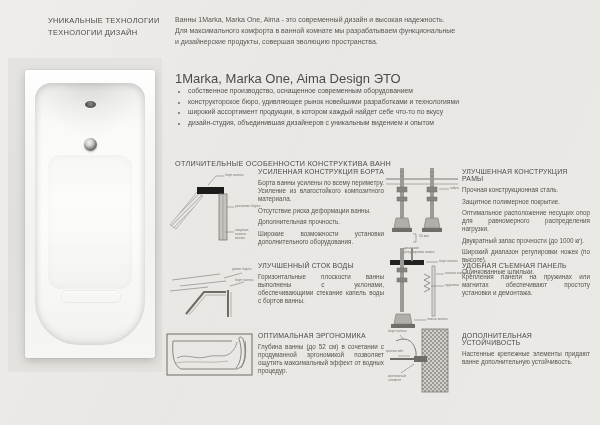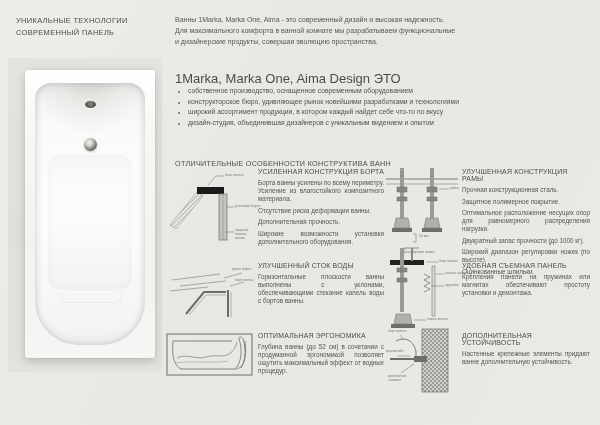--- a/index.html
+++ b/index.html
@@ -2,21 +2,21 @@
 <html><head>
 <meta charset="utf-8">
 <style>
   html,body{margin:0;padding:0;}
   .page{
     position:relative;width:600px;height:425px;overflow:hidden;
     background:linear-gradient(115deg,#eeedea 0%,#e8e7e3 45%,#eae9e5 100%);
     font-family:"Liberation Sans",sans-serif;color:#56544f;
   }
   
-  .hdr-left{position:absolute;left:16px;top:15px;font-size:7.5px;line-height:1.58;color:#4c4b48;letter-spacing:.3px;}
+  .hdr-left{position:absolute;left:48px;top:15px;font-size:7.5px;line-height:1.58;color:#4c4b48;letter-spacing:.3px;}
   .hdr-right{position:absolute;left:175px;top:15px;width:284px;font-size:7px;line-height:1.55;color:#5a5854;}
   
   .tub-zone{position:absolute;left:8px;top:58px;width:154px;height:314px;
     background:linear-gradient(180deg,#e4e3e0 0%,#e0dfdc 55%,#e3e2de 100%);}
   .tub{position:absolute;left:17px;top:12px;width:130px;height:288px;background:#fdfdfc;
     border-radius:3px;box-shadow:0 3px 9px rgba(80,78,72,.28),0 0 1px rgba(80,78,72,.35);}
   .tub-deck{position:absolute;inset:0;border-radius:3px;
     background:linear-gradient(180deg,rgba(255,255,255,.95) 0%,rgba(244,244,242,.6) 18%,rgba(233,233,230,.55) 60%,rgba(240,240,238,.6) 100%);}
   .tub-inner{position:absolute;left:10px;right:10px;top:13px;bottom:13px;
     border-radius:16px 16px 44px 44px;
@@ -51,21 +51,21 @@
     transform:scale(.58);transform-origin:0 0;}
   .dlabel.wrap{white-space:normal;}
 </style>
 </head>
 <body>
 
 <div class="page">
 
   <div class="hdr-left">
     <div>УНИКАЛЬНЫЕ ТЕХНОЛОГИИ</div>
-    <div>СОВРЕМЕННЫЙ ПАНЕЛЬ</div>
+    <div>ТЕХНОЛОГИИ ДИЗАЙН</div>
   </div>
   <div class="hdr-right">Ванны 1Marka, Marka One, Aima - это современный дизайн и высокая надежность. Для максимального комфорта в ванной комнате мы разрабатываем функциональные и дизайнерские продукты, совершая эволюцию пространства.</div>
 
   <div class="tub-zone">
     <div class="tub">
       <div class="tub-deck"></div>
       <div class="tub-inner">
         <div class="tub-headrest"></div>
         <div class="tub-overflow"></div>
         <div class="tub-drain"></div>

